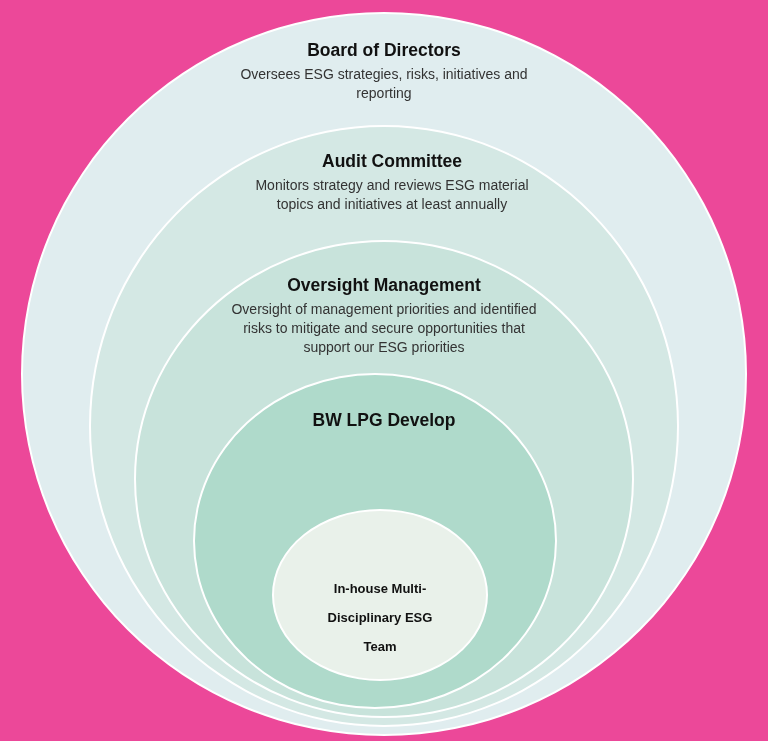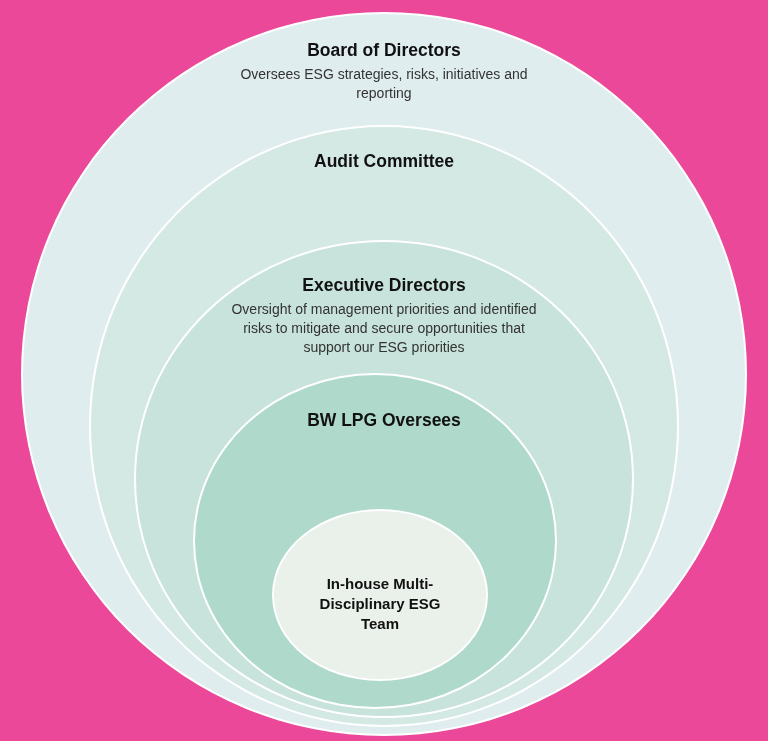--- a/index.html
+++ b/index.html
@@ -22,44 +22,44 @@
   .c2 { left: 89px;  top: 125px; width: 590px; height: 602px; }
   .c3 { left: 134px; top: 240px; width: 500px; height: 478px; }
   .c4 { left: 193px; top: 373px; width: 364px; height: 336px; }
   .c5 { left: 272px; top: 509px; width: 216px; height: 172px; }
 
   .label {
     position: absolute;
     text-align: center;
   }
   .l1 { left: 174px; top: 38px;  width: 420px; }
-  .l2 { left: 174px; top: 149px; width: 420px; }
+  .l2 { left: 182px; top: 149px; width: 420px; }
   .l3 { left: 174px; top: 273px; width: 420px; }
   .l4 { left: 174px; top: 408px; width: 420px; }
   .l5 { left: 290px; top: 574px; width: 180px; }
 
   .ring-title {
     font-size: 17.5px;
     font-weight: bold;
     line-height: 24px;
     color: var(--title-color, #111111);
     white-space: pre-line;
   }
   .ring-desc {
     margin-top: 3px;
     font-size: 14px;
     line-height: 19px;
     color: var(--body-color, #333333);
     white-space: pre-line;
     text-align: center;
   }
   .team-title {
-    font-size: 15px;
+    font-size: 13px;
     font-weight: bold;
-    line-height: 20px;
+    line-height: 29px;
     color: var(--title-color, #111111);
     white-space: pre-line;
   }
 </style>
 </head>
 <body>
 
 <div class="stage" style="--title-color: #111111; --body-color: #333333; background: #ec4899;">
 
   <div class="circle c1" style="background: rgb(224, 237, 239); border-color: rgb(255, 255, 255);"></div>
@@ -69,31 +69,33 @@
   <div class="circle c5" style="background: rgb(233, 241, 234); border-color: rgb(255, 255, 255);"></div>
 
   <div class="label l1">
     <div class="ring-title">Board of Directors</div>
     <div class="ring-desc">Oversees ESG strategies, risks, initiatives and
 reporting</div>
   </div>
 
   <div class="label l2">
     <div class="ring-title">Audit Committee</div>
+    <div class="ring-desc">Monitors strategy and reviews ESG material
+topics and initiatives at least annually</div>
   </div>
 
   <div class="label l3">
-    <div class="ring-title">Executive Directors</div>
+    <div class="ring-title">Oversight Management</div>
     <div class="ring-desc">Oversight of management priorities and identified
 risks to mitigate and secure opportunities that
 support our ESG priorities</div>
   </div>
 
   <div class="label l4">
-    <div class="ring-title">BW LPG Oversees</div>
+    <div class="ring-title">BW LPG Develop</div>
   </div>
 
   <div class="label l5">
     <div class="team-title">In-house Multi-
 Disciplinary ESG
 Team</div>
   </div>
 
 </div>
 

